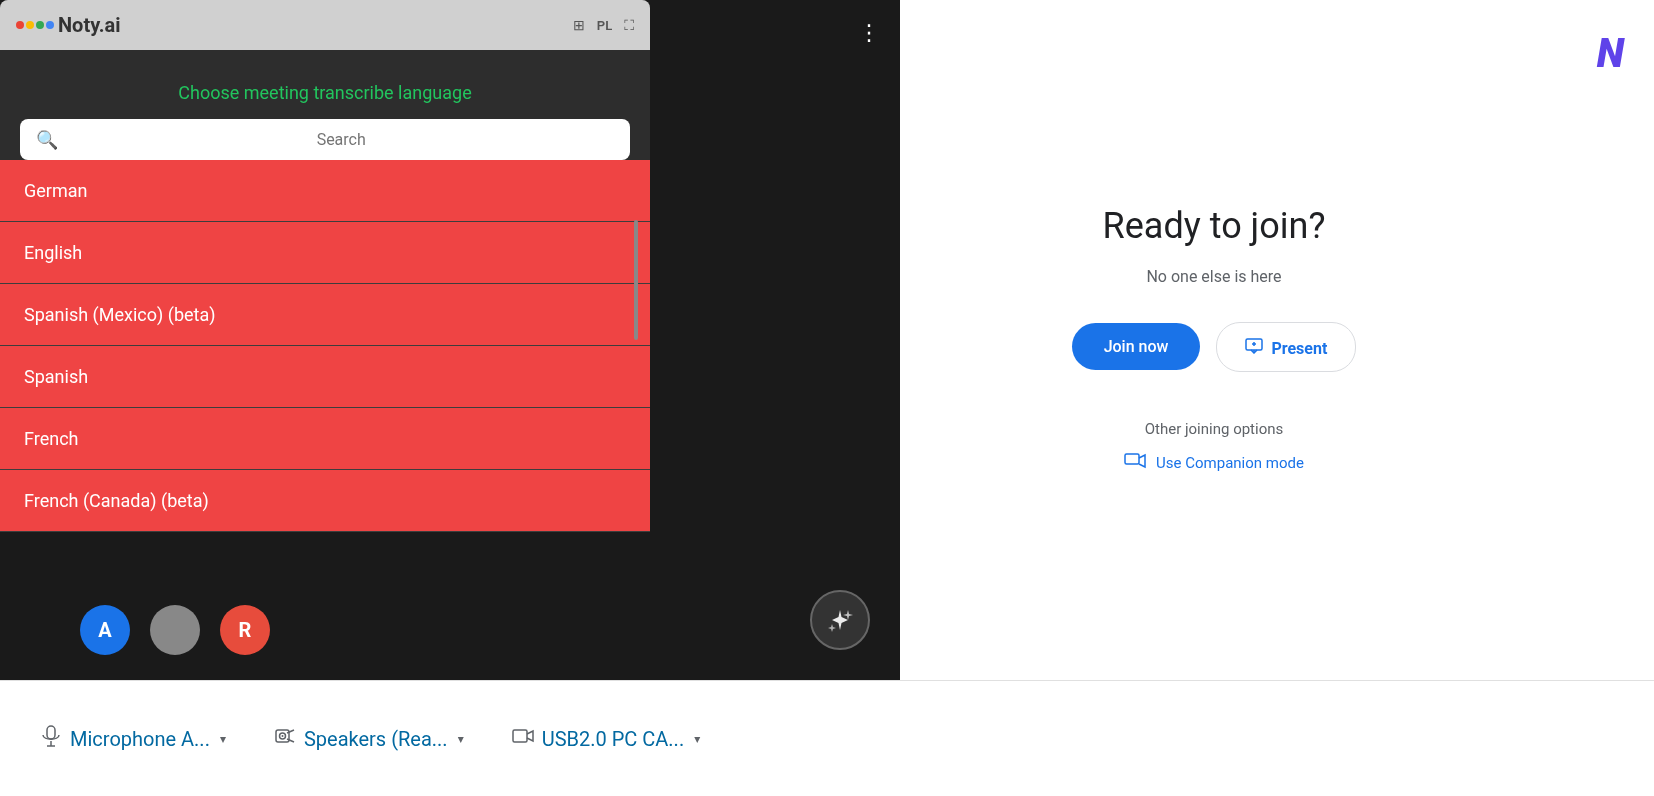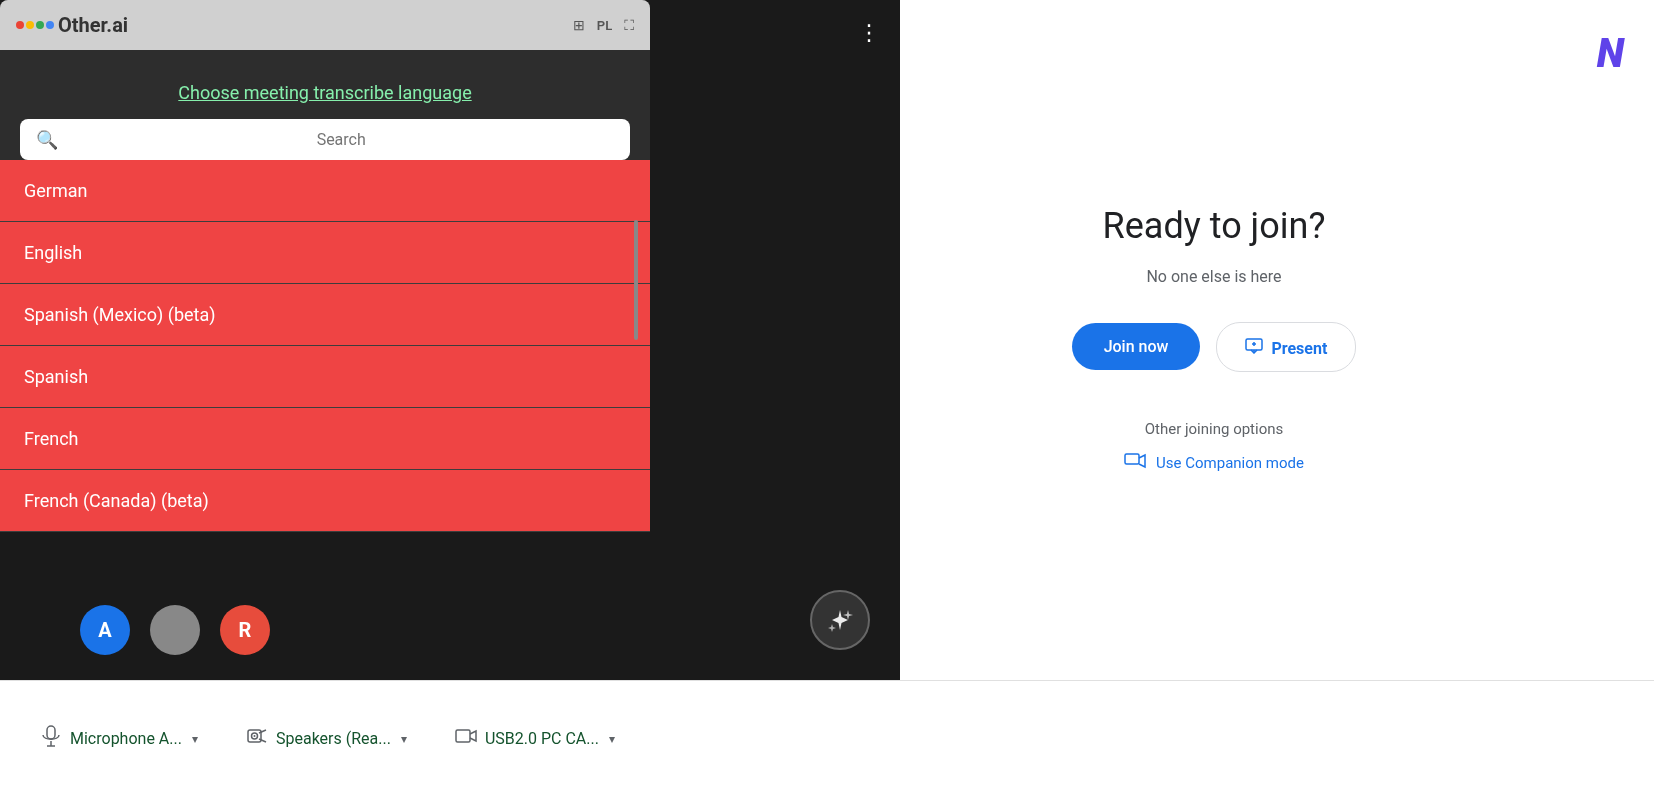--- a/index.html
+++ b/index.html
@@ -74,26 +74,25 @@
       font-size: 14px;
       cursor: pointer;
     }
 
     .noty-lang-panel {
       background: #2d2d2d;
       padding: 16px 20px 0 20px;
     }
 
     .noty-title {
-      color: #86efac;
+      color: #22c55e;
       font-size: 18px;
       font-weight: 400;
       text-align: center;
       padding: 16px 0 16px 0;
-      text-decoration: underline;
     }
 
     .noty-search-box {
       background: #ffffff;
       border-radius: 8px;
       display: flex;
       align-items: center;
       padding: 10px 16px;
       margin-bottom: 0;
       gap: 10px;
@@ -316,22 +315,22 @@
       color: #202124;
       font-size: 14px;
     }
 
     .toolbar-icon {
       font-size: 20px;
       color: #5f6368;
     }
 
     .toolbar-label {
-      font-size: 16px;
-      color: #14532d;
+      font-size: 20px;
+      color: #0369a1;
     }
 
     .toolbar-arrow {
       font-size: 12px;
       color: #5f6368;
       margin-left: 2px;
     }
 
     
     .scroll-indicator {
@@ -370,21 +369,21 @@
     <div class="noty-overlay">
 
       <div class="noty-header">
         <div class="noty-logo">
           <div class="noty-logo-dots">
             <div class="noty-logo-dot" style="background:#EA4335;"></div>
             <div class="noty-logo-dot" style="background:#FBBC04;"></div>
             <div class="noty-logo-dot" style="background:#34A853;"></div>
             <div class="noty-logo-dot" style="background:#4285F4;"></div>
           </div>
-          <span>Other.ai</span>
+          <span>Noty.ai</span>
         </div>
         <div class="noty-header-icons">
           <span class="noty-header-icon">⊞</span>
           <span class="noty-header-icon" style="font-weight:600; font-size:13px;">PL</span>
           <span class="noty-header-icon">⛶</span>
         </div>
       </div>
 
       <div class="noty-lang-panel">
         <div class="noty-title">Choose meeting transcribe language</div>

